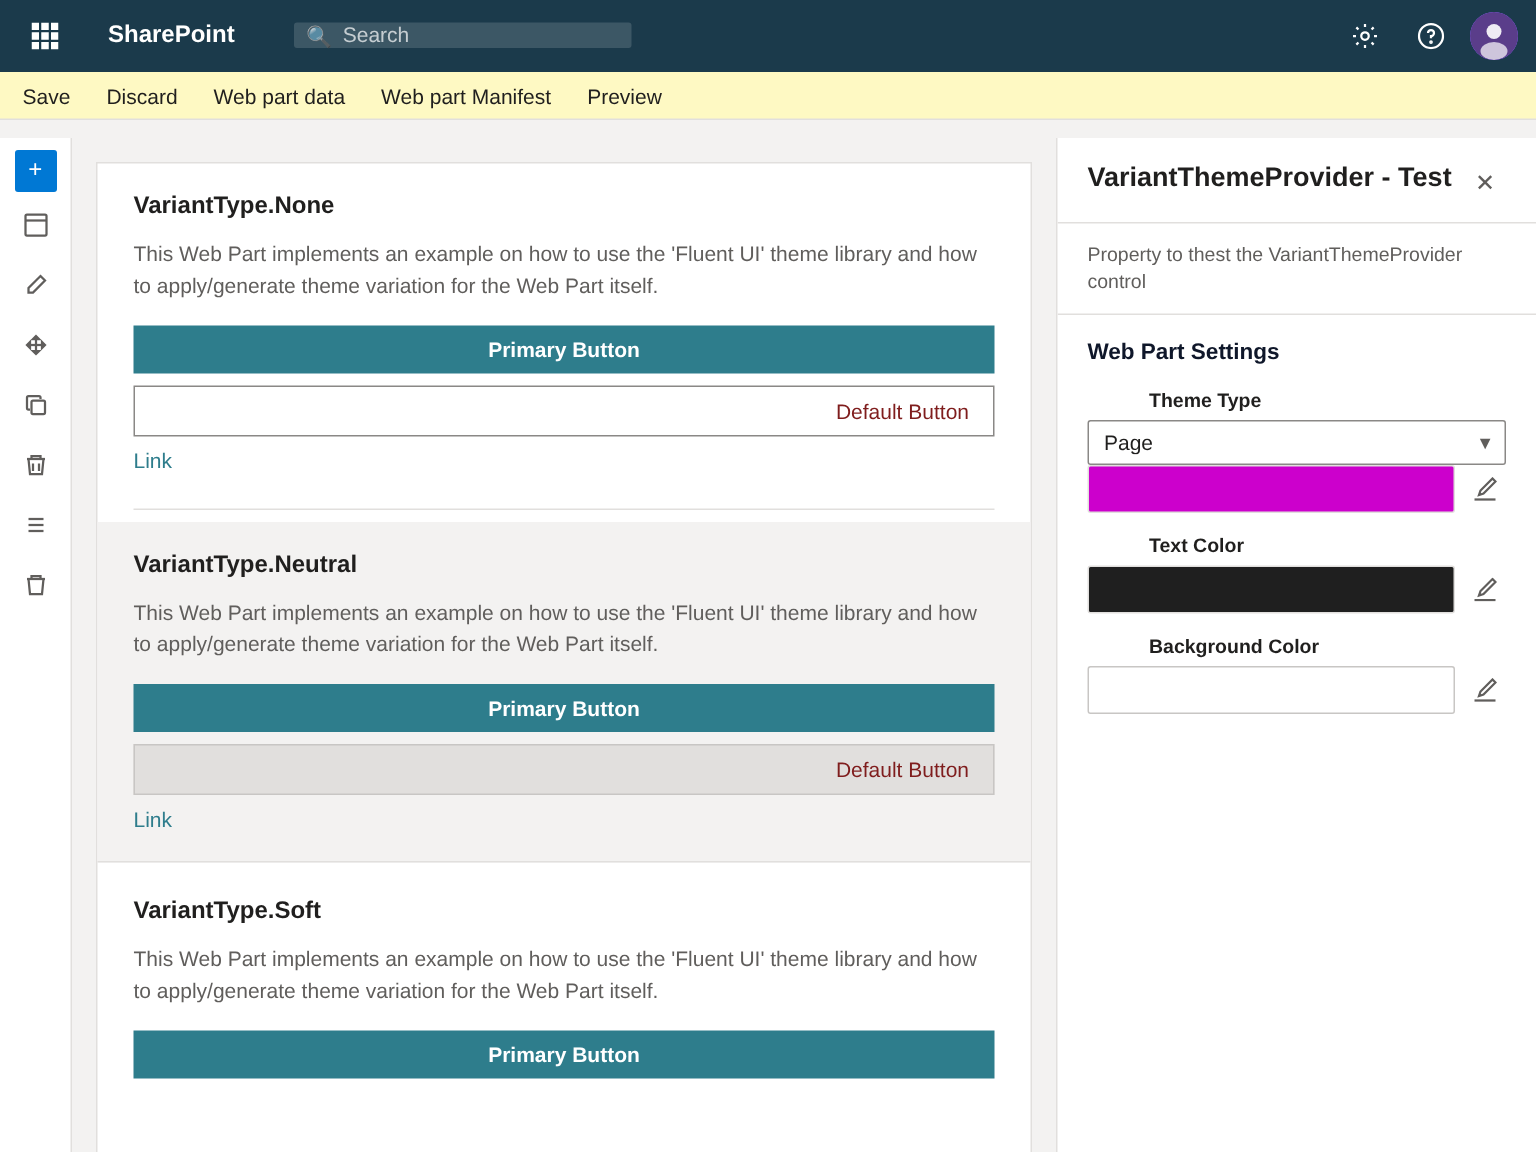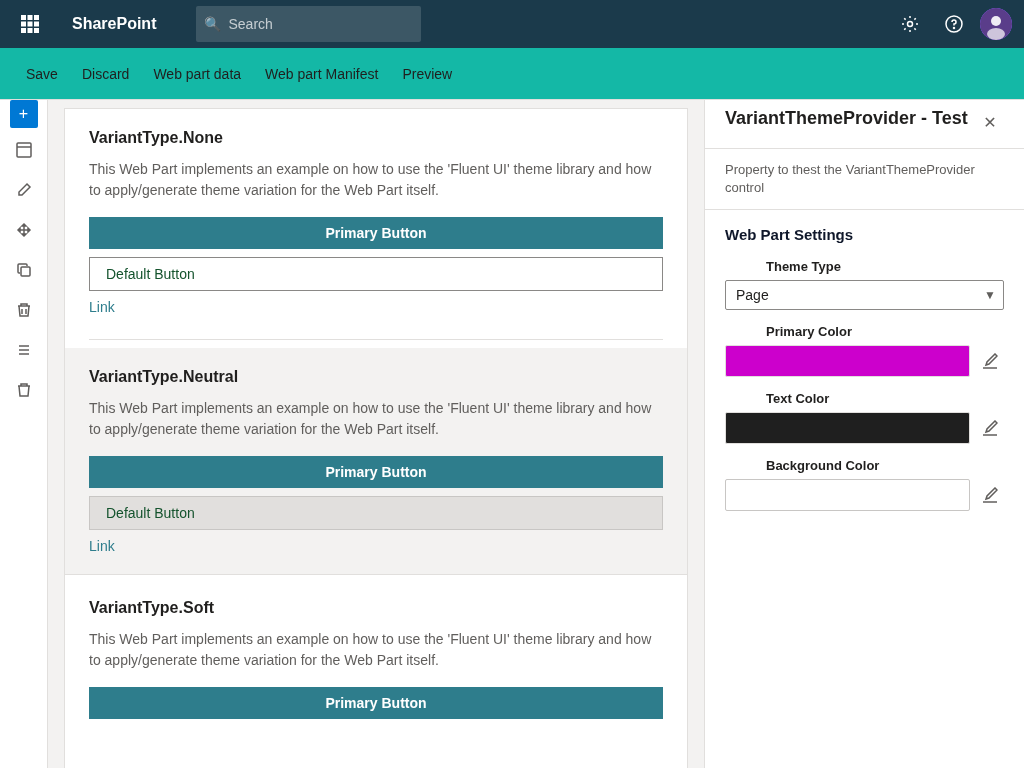--- a/index.html
+++ b/index.html
@@ -22,21 +22,21 @@
       font-size: 16px;
       font-weight: 600;
       margin-right: 16px;
     }
     .topnav-search {
       flex: 1;
       max-width: 400px;
       background: rgba(255,255,255,0.15);
       border: none;
       border-radius: 2px;
-      height: 36px;
+      height: 17px;
       padding: 0 12px 0 32px;
       color: white;
       font-size: 14px;
       outline: none;
     }
     .topnav-search::placeholder { color: rgba(255,255,255,0.7); }
     .search-wrap {
       position: relative;
       flex: 1;
       max-width: 420px;
@@ -82,26 +82,26 @@
       cursor: pointer;
       overflow: hidden;
     }
 
     
     .subtoolbar {
       position: fixed;
       top: 48px;
       left: 0;
       right: 0;
-      height: 52px;
-      background: #14b8a6;
+      height: 32px;
+      background: #fef9c3;
       border-bottom: 1px solid #e1dfdd;
       display: flex;
       align-items: center;
-      padding: 0 16px;
+      padding: 0 5px;
       gap: 4px;
       z-index: 99;
     }
     .subtoolbar-btn {
       background: none;
       border: none;
       font-size: 14px;
       color: #201f1e;
       padding: 6px 10px;
       cursor: pointer;
@@ -210,26 +210,26 @@
       font-weight: 600;
       cursor: pointer;
       margin-bottom: 8px;
       text-align: center;
     }
     .default-btn {
       display: block;
       width: 100%;
       padding: 8px 16px;
       background: white;
-      color: #14532d;
+      color: #7f1d1d;
       border: 1px solid #8a8886;
       font-size: 14px;
       cursor: pointer;
       margin-bottom: 8px;
-      text-align: left;
+      text-align: right;
     }
     .default-btn.neutral-bg {
       background: #e1dfdd;
       border-color: #c8c6c4;
     }
     .link-text {
       font-size: 14px;
       color: #2e7d8c;
       cursor: pointer;
       text-decoration: none;
@@ -492,21 +492,20 @@
         <select class="field-select">
           <option>Page</option>
           <option>None</option>
           <option>Neutral</option>
           <option>Soft</option>
           <option>Strong</option>
         </select>
         <span class="select-chevron">▼</span>
       </div>
 
-      <div class="field-label">Primary Color</div>
       <div class="color-field-wrap">
         <div class="color-swatch" style="background: #cc00cc;"></div>
         <button class="color-picker-btn">
           <svg width="16" height="16" viewBox="0 0 16 16" fill="none" stroke="#605e5c" stroke-width="1.5">
             <path d="M14 2l-1-1L5 9l-1 3 3-1 8-8z"></path>
             <line x1="1" y1="15" x2="15" y2="15"></line>
           </svg>
         </button>
       </div>
 

